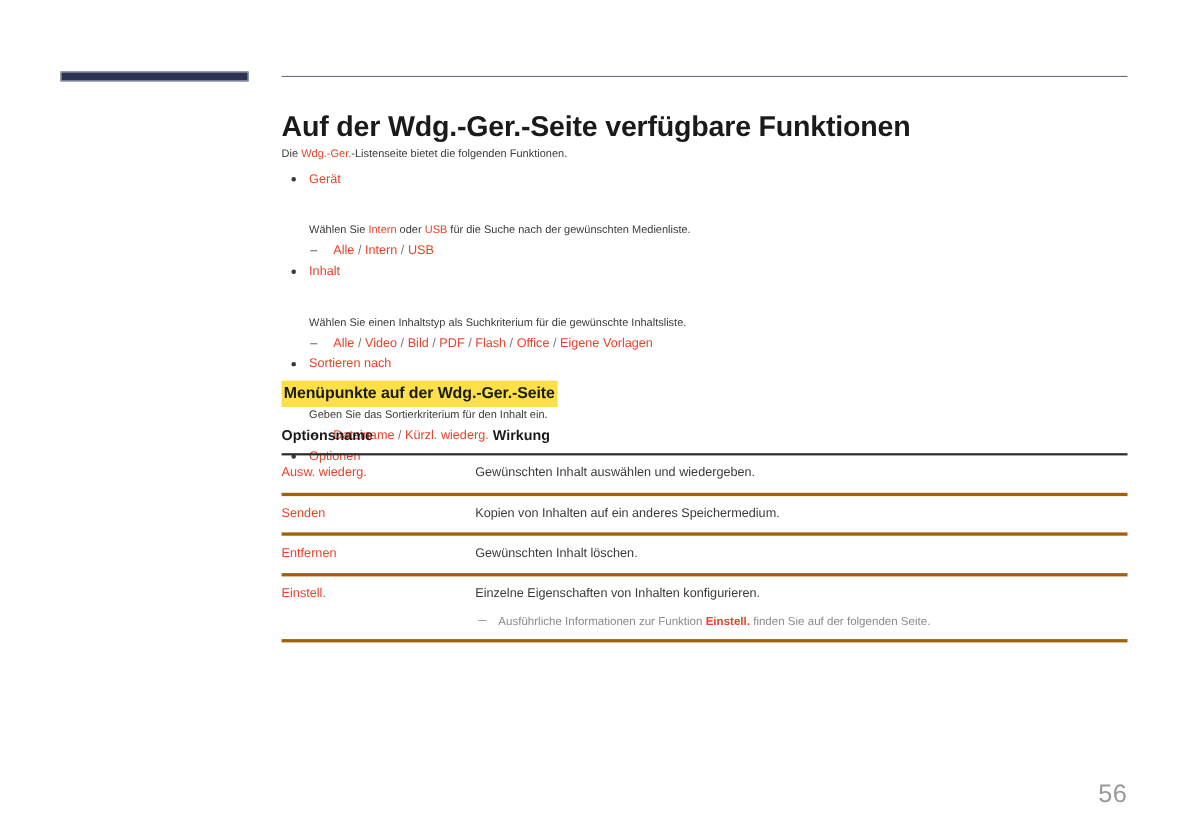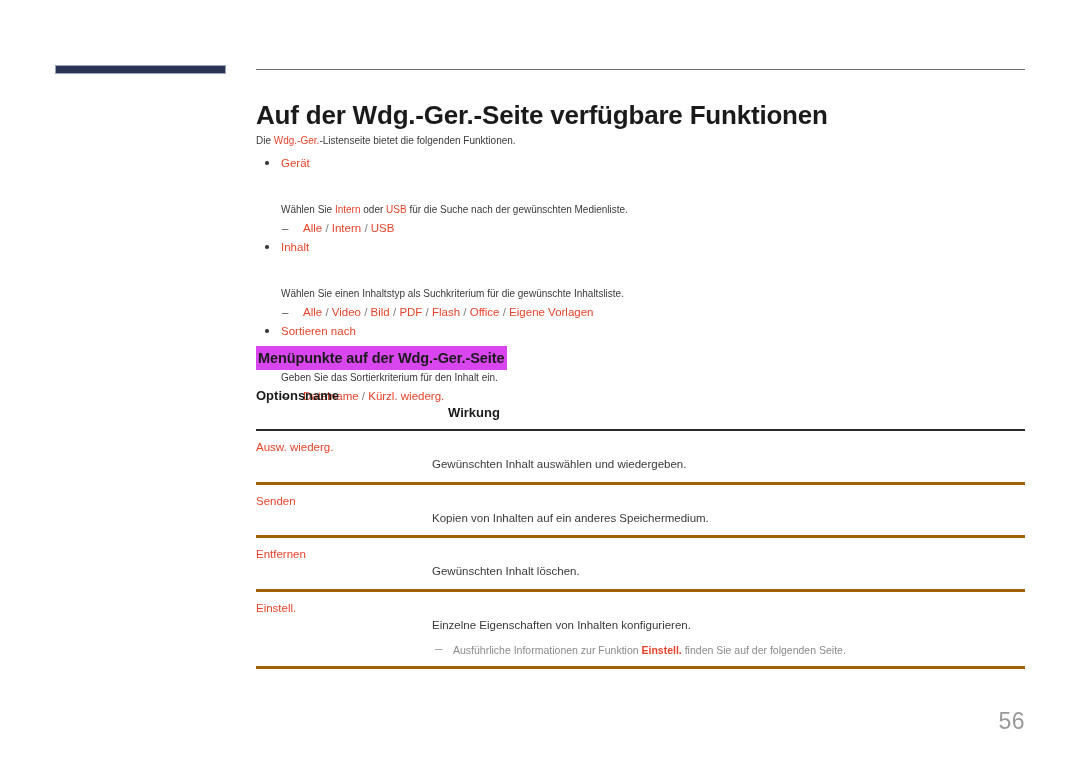--- a/index.html
+++ b/index.html
@@ -116,21 +116,21 @@
   }
 
   
   .sub-heading-wrap {
     position: absolute;
     top: 346px;
     left: 0;
   }
   .sub-heading {
     display: inline-block;
-    background: #d946ef;
+    background: #fde047;
     color: #1a1a1a;
     font-size: 14.5px;
     font-weight: bold;
     padding: 3px 3px 3px 2px;
     line-height: 1.25;
     letter-spacing: -0.1px;
   }
 
   
   .table {
@@ -141,21 +141,21 @@
   }
   .thead {
     display: flex;
     font-size: 13px;
     font-weight: bold;
     color: #1a1a1a;
     padding-bottom: 9px;
     gap: 16px;
   }
   .col1 { width: 176px; flex: 0 0 176px; }
-  .col2 { flex: 1; margin-top: 17px; }
+  .col2 { flex: 1; }
   .thead-rule {
     height: 2px;
     background: #2a2a2a;
   }
   .trow {
     display: flex;
     border-bottom: 3px solid #a16207;
     padding: 9px 0 9px 0;
     min-height: 10px;
   }
@@ -217,20 +217,23 @@
       </div>
       <div class="bullet-group">
         <div class="bullet-head"><span class="dot"></span><span>Inhalt</span></div>
         <div class="bullet-desc"><span>Wählen Sie einen Inhaltstyp als Suchkriterium für die gewünschte Inhaltsliste.</span></div>
         <div class="bullet-sub"><span class="dash">–</span><span>Alle</span><span class="sep"> / </span><span>Video</span><span class="sep"> / </span><span>Bild</span><span class="sep"> / </span><span>PDF</span><span class="sep"> / </span><span>Flash</span><span class="sep"> / </span><span>Office</span><span class="sep"> / </span><span>Eigene Vorlagen</span></div>
       </div>
       <div class="bullet-group">
         <div class="bullet-head"><span class="dot"></span><span>Sortieren nach</span></div>
         <div class="bullet-desc"><span>Geben Sie das Sortierkriterium für den Inhalt ein.</span></div>
         <div class="bullet-sub"><span class="dash">–</span><span>Dateiname</span><span class="sep"> / </span><span>Kürzl. wiederg.</span></div>
+      </div>
+      <div class="bullet-group">
+        <div class="bullet-head"><span class="dot"></span><span>Optionen</span></div>
       </div>
     </div>
 
   <div class="sub-heading-wrap">
     <span class="sub-heading">Menüpunkte auf der Wdg.-Ger.-Seite</span>
   </div>
 
   <div class="table">
     <div class="thead">
       <div class="col1">Optionsname</div>

